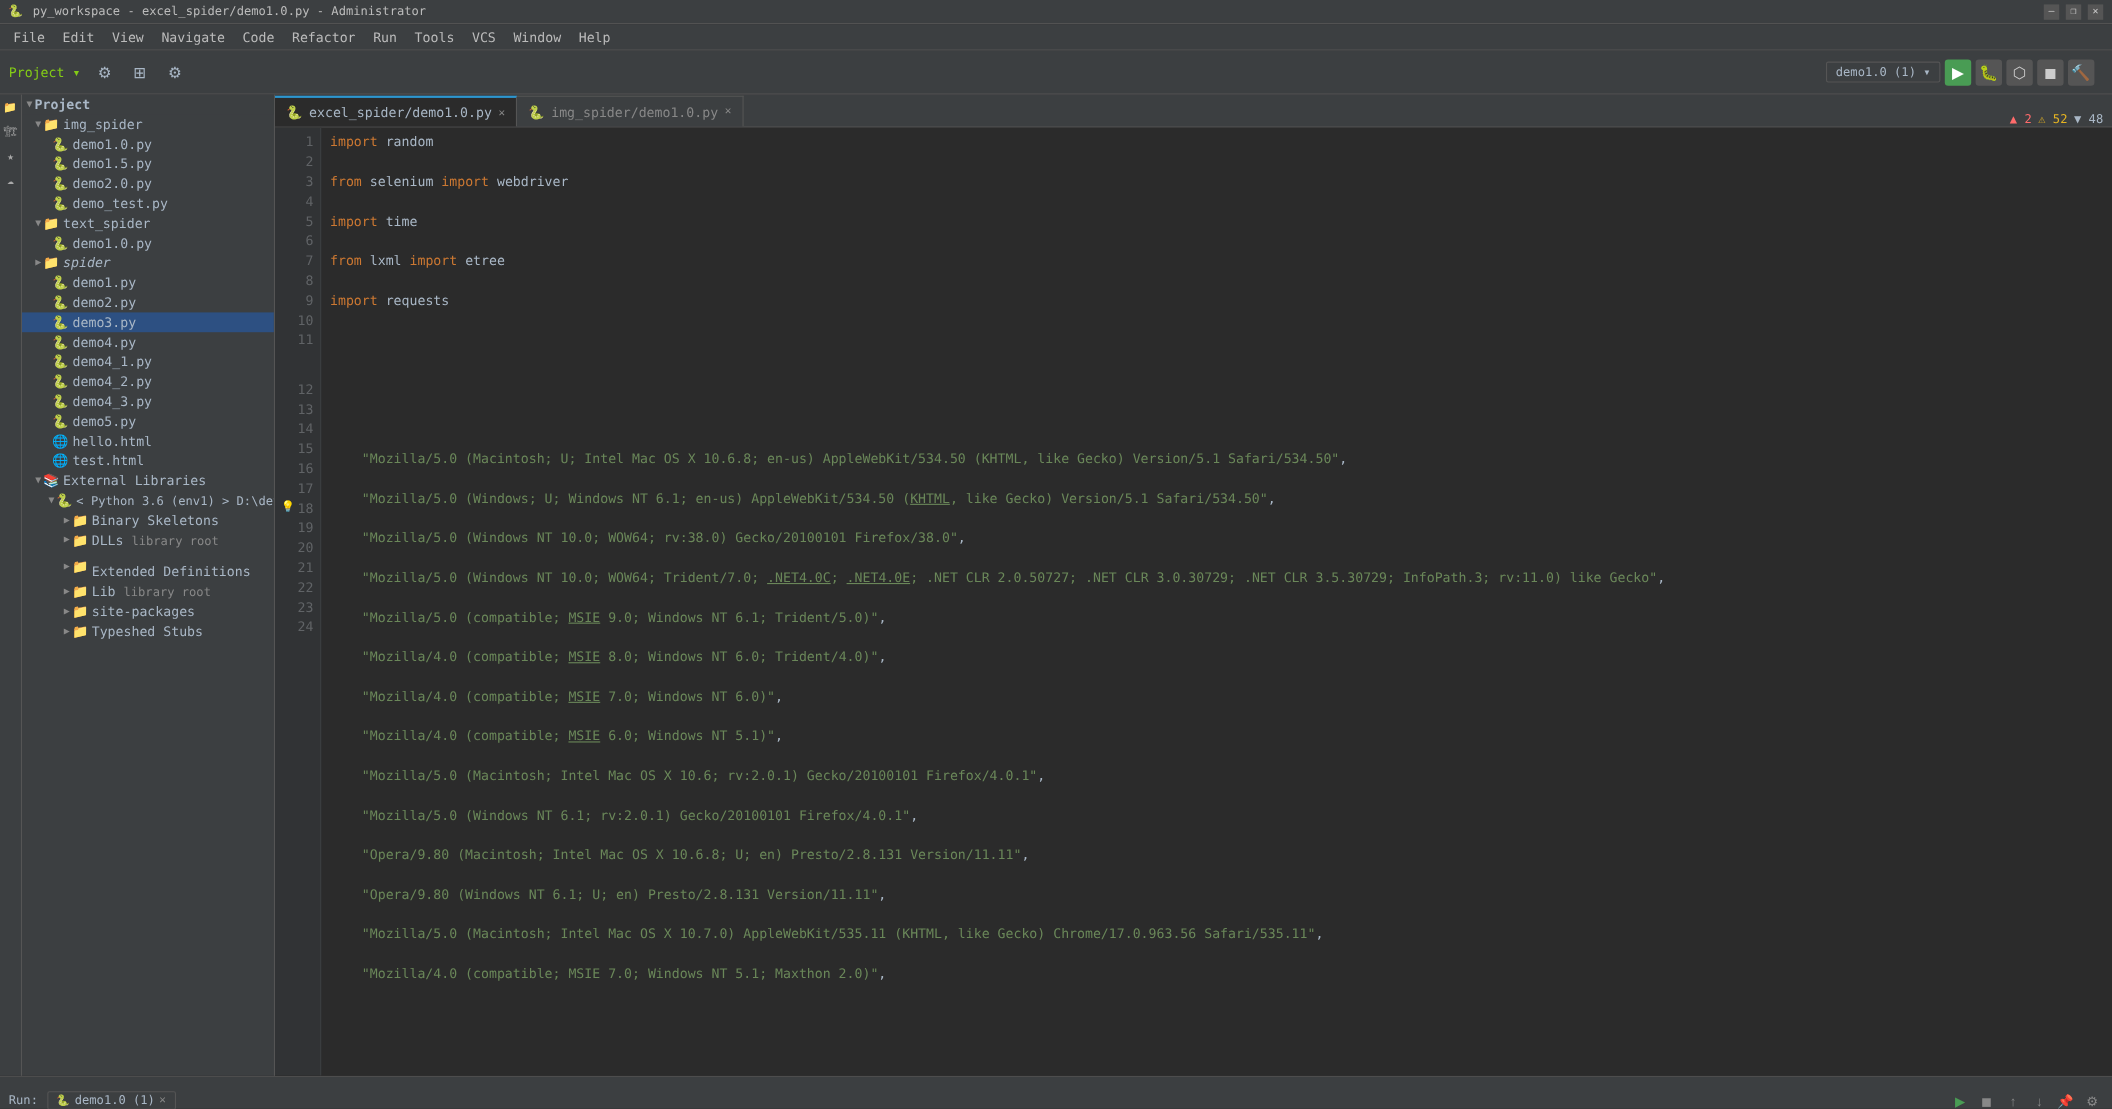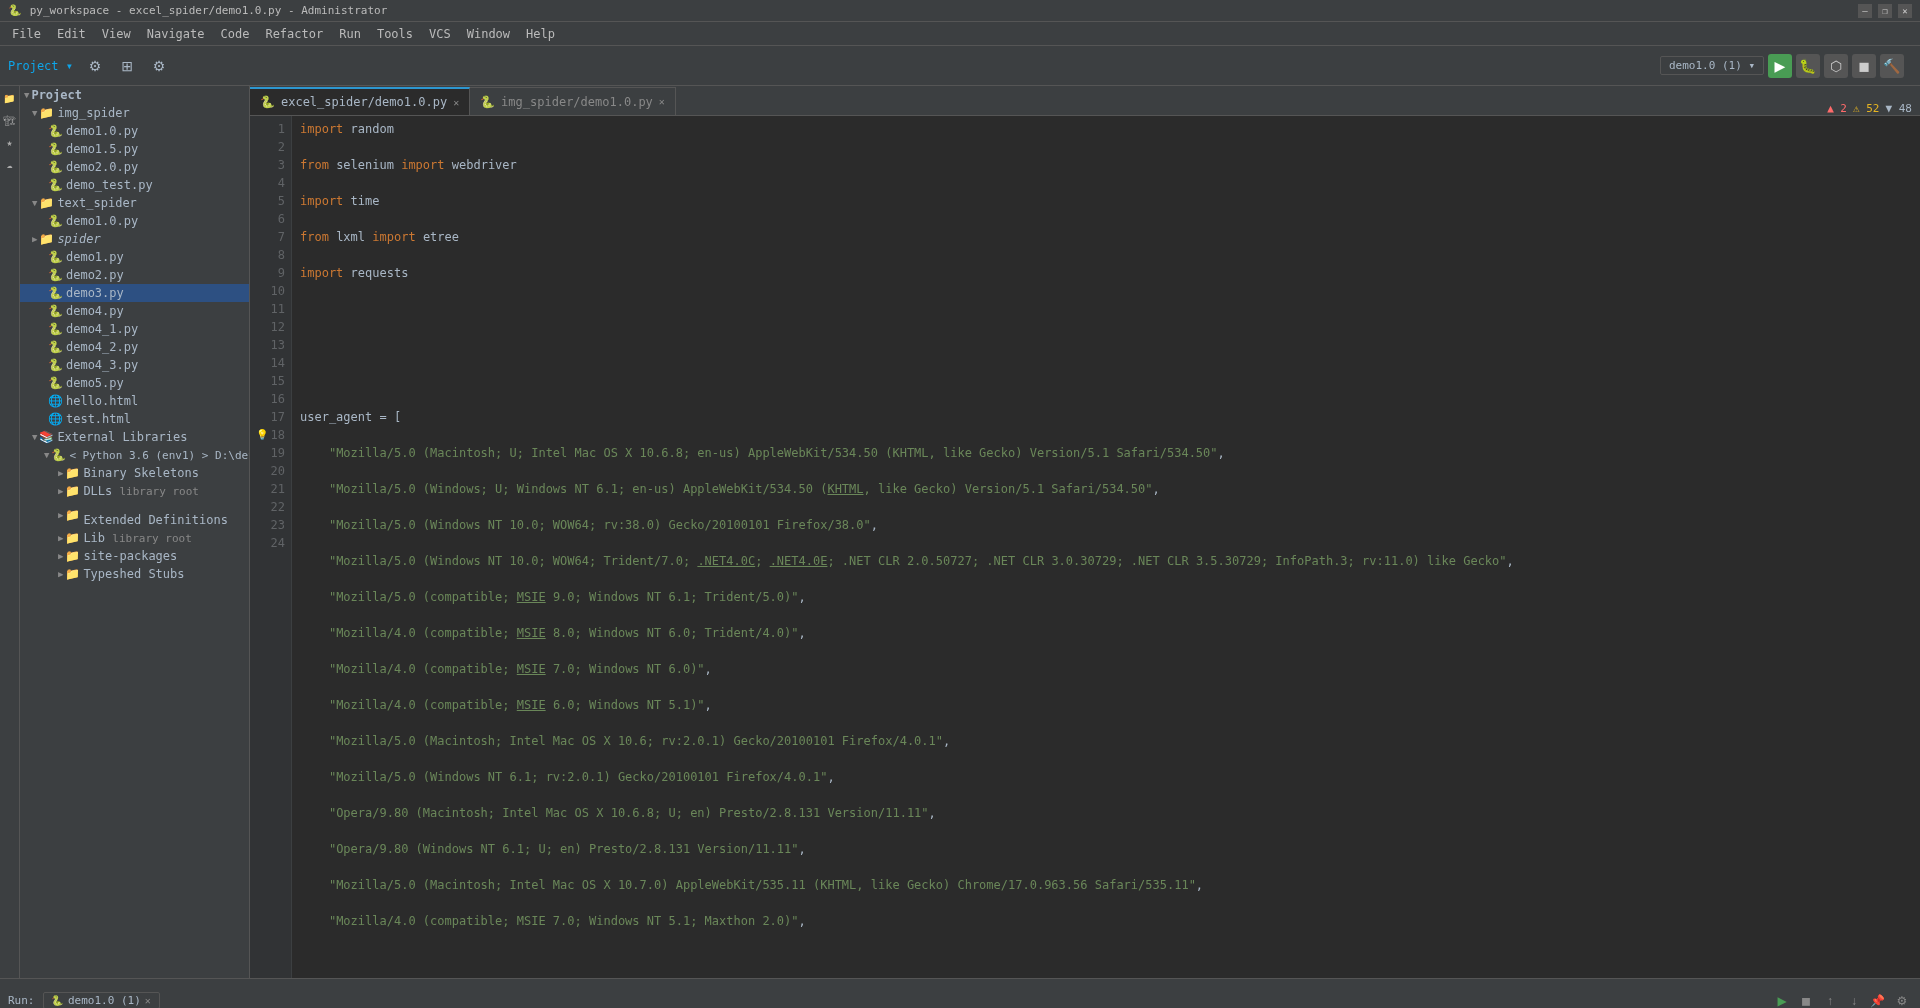--- a/index.html
+++ b/index.html
@@ -259,21 +259,21 @@
   <div class="menu-item">Code</div>
   <div class="menu-item">Refactor</div>
   <div class="menu-item">Run</div>
   <div class="menu-item">Tools</div>
   <div class="menu-item">VCS</div>
   <div class="menu-item">Window</div>
   <div class="menu-item">Help</div>
 </div>
 
 <div id="toolbar">
-  <span style="color:#0ea5e9;font-size:12px;margin-right:4px;">Project ▾</span>
+  <span style="color:#84cc16;font-size:12px;margin-right:4px;">Project ▾</span>
   <button class="toolbar-btn" title="Settings">⚙</button>
   <button class="toolbar-btn">⊞</button>
   <button class="toolbar-btn">⚙</button>
   <div style="flex:1;"></div>
   <div style="display:flex;align-items:center;gap:4px;margin-right:8px;">
     <span style="background:#3c3f41;border:1px solid #555;padding:2px 8px;font-size:11px;color:#a9b7c6;border-radius:2px;">demo1.0 (1) ▾</span>
     <button class="run-btn green" title="Run">▶</button>
     <button class="run-btn gray" title="Debug">🐛</button>
     <button class="run-btn gray">⬡</button>
     <button class="run-btn gray">◼</button>
@@ -445,21 +445,21 @@
         <div style="line-height:18px;">4</div>
         <div style="line-height:18px;">5</div>
         <div style="line-height:18px;">6</div>
         <div style="line-height:18px;">7</div>
         <div style="line-height:18px;">8</div>
         <div style="line-height:18px;">9</div>
         <div style="line-height:18px;position:relative;">10
           
         </div>
         <div style="line-height:18px;">11</div>
-        <div style="line-height:18px;">12</div>
+        <div style="line-height:18px;margin-top:27px;">12</div>
         <div style="line-height:18px;">13</div>
         <div style="line-height:18px;">14</div>
         <div style="line-height:18px;">15</div>
         <div style="line-height:18px;">16</div>
         <div style="line-height:18px;">17</div>
         <div style="line-height:18px;display:flex;align-items:center;justify-content:flex-end;gap:2px;">
           <span style="color:#e6b422;font-size:10px;">💡</span>18
         </div>
         <div style="line-height:18px;">19</div>
         <div style="line-height:18px;">20</div>
@@ -469,21 +469,20 @@
         <div style="line-height:18px;">24</div>
       </div>
       <div id="code-content"><span class="code-line"><span class="kw">import</span> <span class="var">random</span></span>
 <span class="code-line"><span class="kw">from</span> <span class="var">selenium</span> <span class="kw">import</span> <span class="var">webdriver</span></span>
 <span class="code-line"><span class="kw">import</span> <span class="var">time</span></span>
 <span class="code-line"><span class="kw">from</span> <span class="var">lxml</span> <span class="kw">import</span> <span class="var">etree</span></span>
 <span class="code-line"><span class="kw">import</span> <span class="var">requests</span></span>
 <span class="code-line"></span>
 <span class="code-line"></span>
 <span class="code-line"></span>
-<span class="code-line"><span class="var">user_agent</span> <span class="var">=</span> <span class="var">[</span></span>
 <span class="code-line">    <span class="str">"Mozilla/5.0 (Macintosh; U; Intel Mac OS X 10.6.8; en-us) AppleWebKit/534.50 (KHTML, like Gecko) Version/5.1 Safari/534.50"</span>,</span>
 <span class="code-line">    <span class="str">"Mozilla/5.0 (Windows; U; Windows NT 6.1; en-us) AppleWebKit/534.50 (<span style="text-decoration:underline;">KHTML</span>, like Gecko) Version/5.1 Safari/534.50"</span>,</span>
 <span class="code-line">    <span class="str">"Mozilla/5.0 (Windows NT 10.0; WOW64; rv:38.0) Gecko/20100101 Firefox/38.0"</span>,</span>
 <span class="code-line">    <span class="str">"Mozilla/5.0 (Windows NT 10.0; WOW64; Trident/7.0; <span style="text-decoration:underline;">.NET4.0C</span>; <span style="text-decoration:underline;">.NET4.0E</span>; .NET CLR 2.0.50727; .NET CLR 3.0.30729; .NET CLR 3.5.30729; InfoPath.3; rv:11.0) like Gecko"</span>,</span>
 <span class="code-line">    <span class="str">"Mozilla/5.0 (compatible; <span style="text-decoration:underline;">MSIE</span> 9.0; Windows NT 6.1; Trident/5.0)"</span>,</span>
 <span class="code-line">    <span class="str">"Mozilla/4.0 (compatible; <span style="text-decoration:underline;">MSIE</span> 8.0; Windows NT 6.0; Trident/4.0)"</span>,</span>
 <span class="code-line">    <span class="str">"Mozilla/4.0 (compatible; <span style="text-decoration:underline;">MSIE</span> 7.0; Windows NT 6.0)"</span>,</span>
 <span class="code-line">    <span class="str">"Mozilla/4.0 (compatible; <span style="text-decoration:underline;">MSIE</span> 6.0; Windows NT 5.1)"</span>,</span>
 <span class="code-line">    <span class="str">"Mozilla/5.0 (Macintosh; Intel Mac OS X 10.6; rv:2.0.1) Gecko/20100101 Firefox/4.0.1"</span>,</span>
 <span class="code-line">    <span class="str">"Mozilla/5.0 (Windows NT 6.1; rv:2.0.1) Gecko/20100101 Firefox/4.0.1"</span>,</span>

